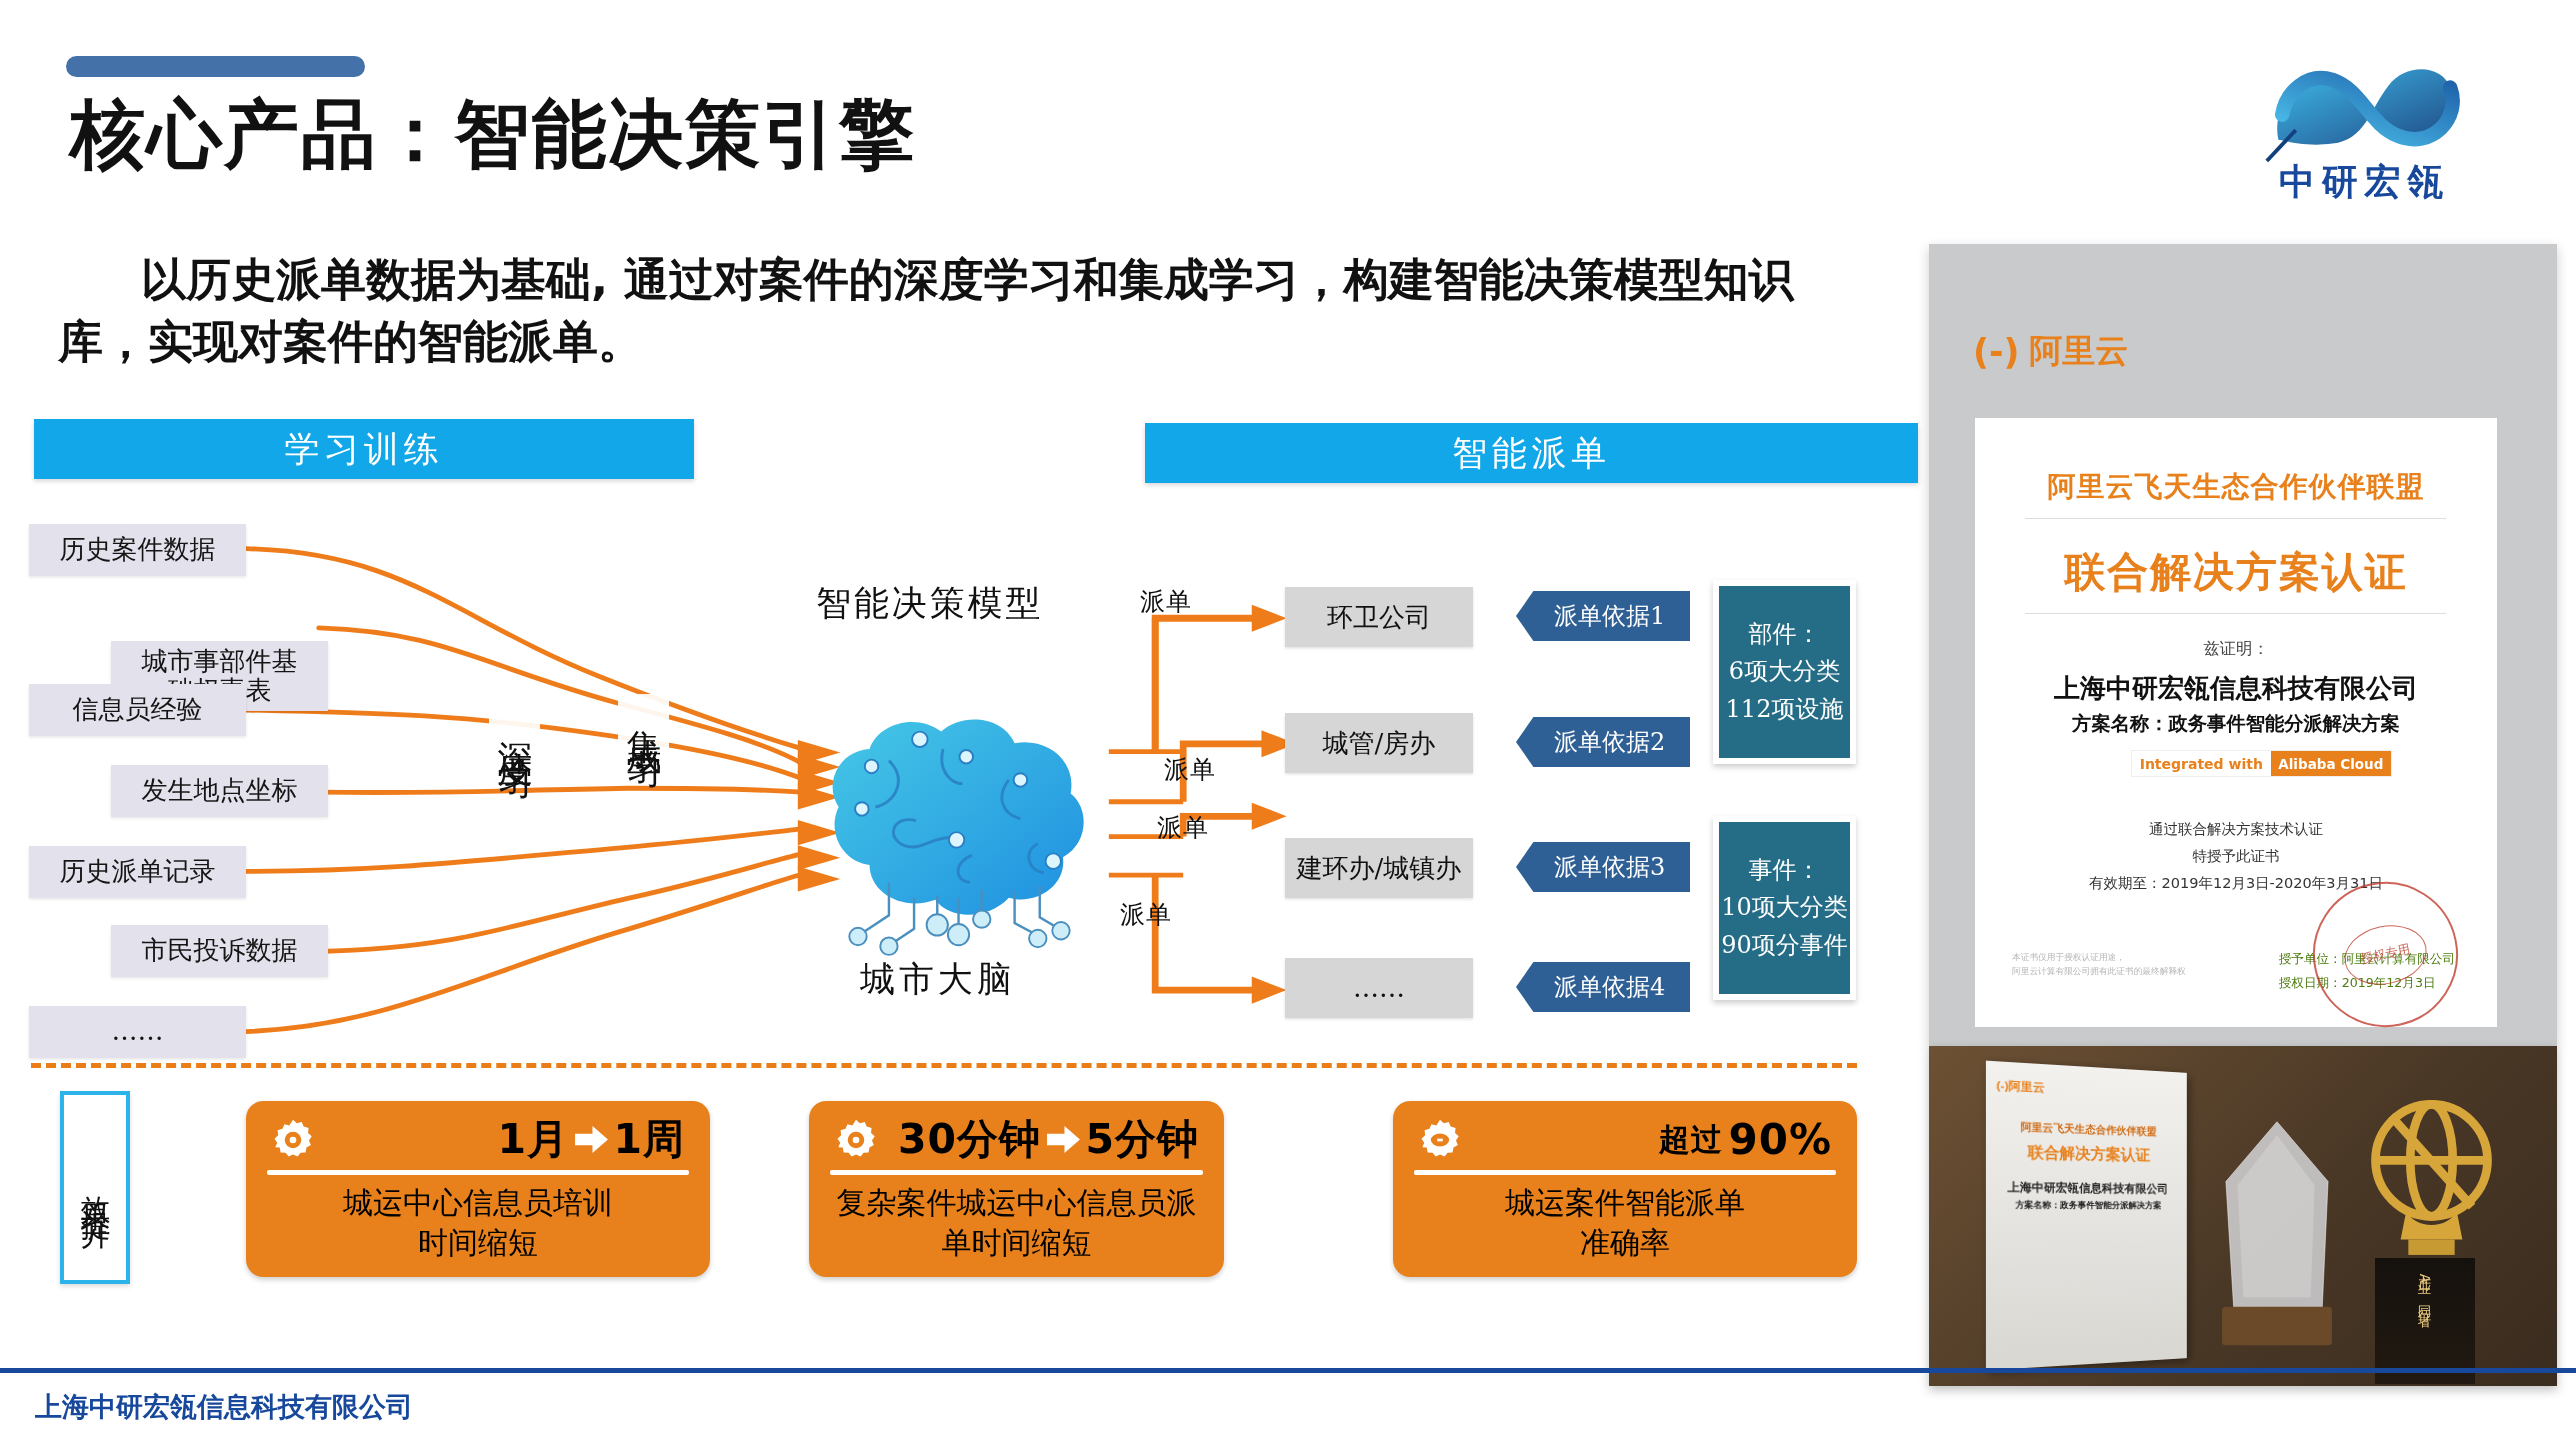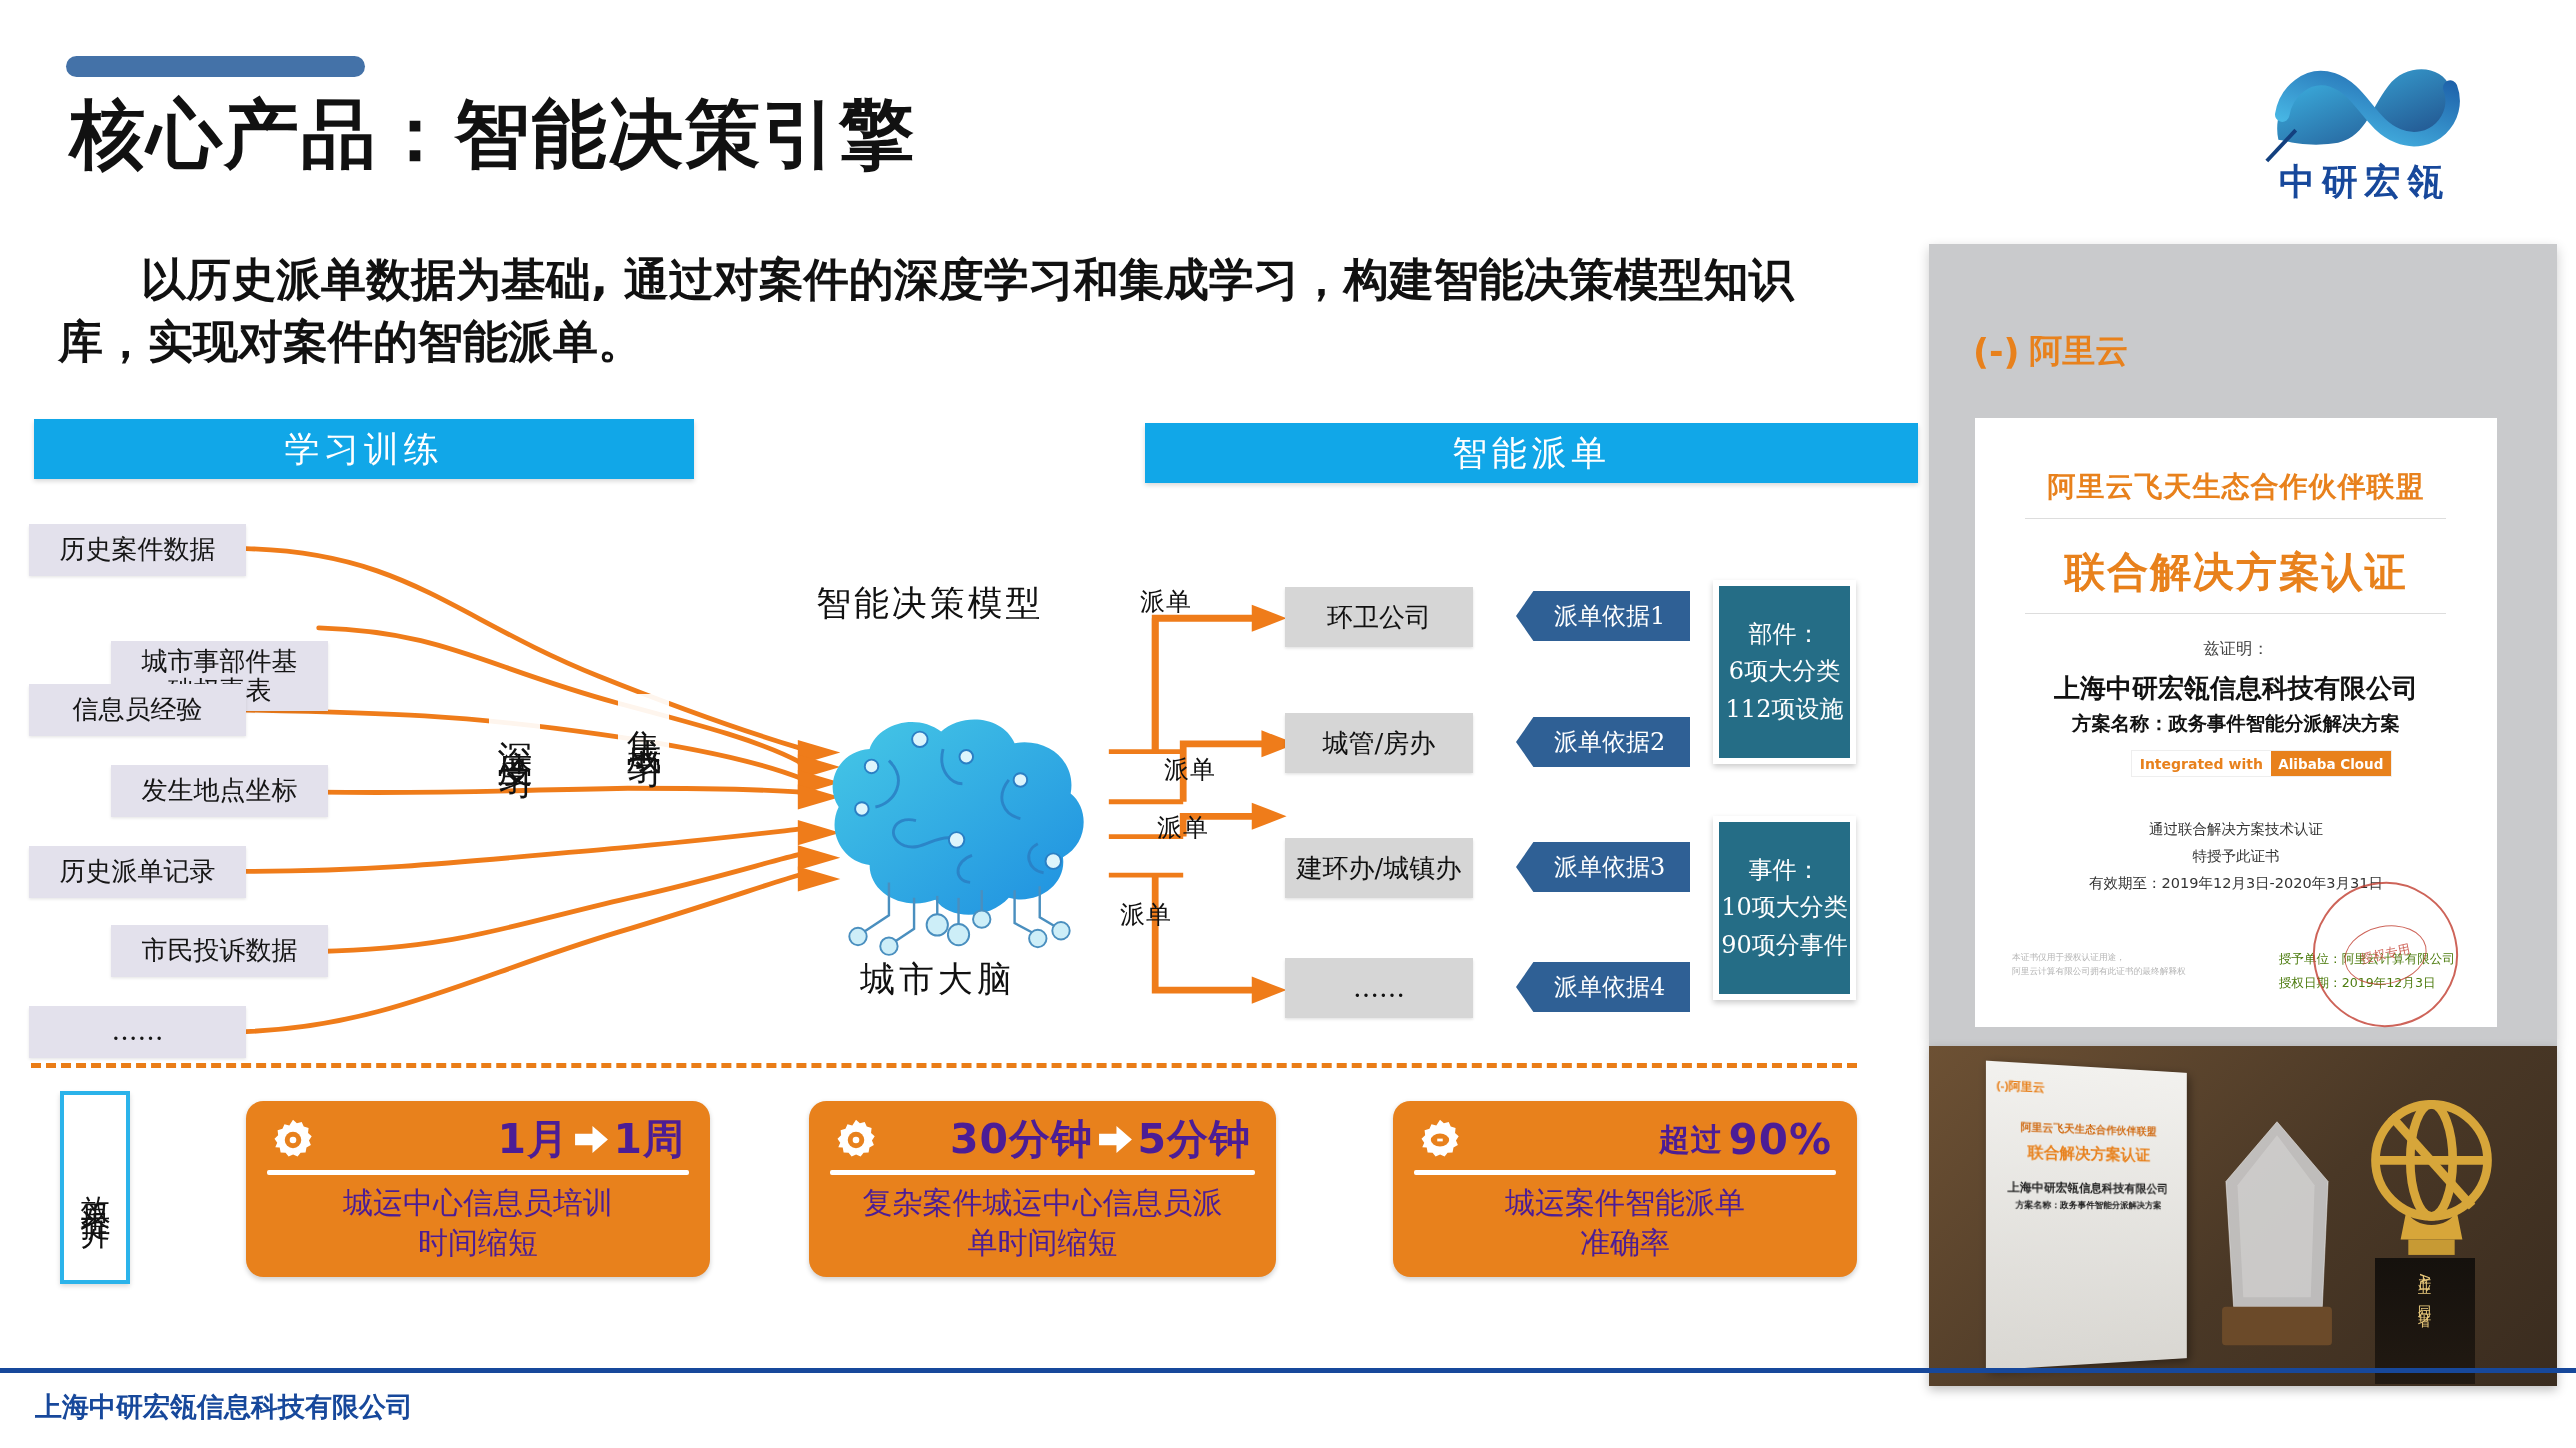--- a/index.html
+++ b/index.html
@@ -151,21 +151,21 @@
   #effect-box span {
     writing-mode: vertical-rl;
     font-size: 30px; color:#111; letter-spacing: 7.7px;
     font-family: "DejaVu Serif", "Liberation Serif", serif;
   }
 
   
   .ocard {
     position: absolute; top: 1101px; height: 176px;
     background: #E8811C; border-radius: 17.4px;
-    color:#4c1d95; padding: 11.6px 21px 9.7px;
+    color:#000000; padding: 11.6px 21px 9.7px;
     box-shadow: 0 2.9px 5.8px rgba(0,0,0,.18);
     display:flex; flex-direction:column;
   }
   .ocard .top-row {
     display:flex; align-items:center; justify-content:space-between;
     height: 54px; padding: 0 3.9px;
   }
   .ocard .metric {
     font-size: 41px; font-weight:bold; letter-spacing:1px;
     display:flex; align-items:center; gap: 5.8px;
@@ -174,21 +174,21 @@
   .ocard .metric .pct { font-size: 42px; }
   .ocard .rule { height: 4.8px; background:#fff; margin: 3.9px 0 7.7px; border-radius:1.9px; }
   .ocard .desc {
     font-size: 30px; text-align:center; line-height: 1.32;
     font-family: "DejaVu Serif", "Liberation Serif", serif;
   }
   .gear-icon { width: 44px; height: 44px; flex: 0 0 auto; }
   .arr-icon { width: 33px; height: 29px; }
 
   #ocard1 { left: 246px; width: 464px; }
-  #ocard2 { left: 809px; width: 467px; }
+  #ocard2 { left: 809px; width: 415px; }
   #ocard3 { left: 1393px; width: 464px; }
 
   
   #cert-panel {
     position:absolute; left: 1929px; top: 244px; width: 628px; height: 802px;
     background: #c9cacc;
     box-shadow: 0 3.9px 11.6px rgba(0,0,0,.2);
     overflow:hidden;
   }
   #cert-paper {

